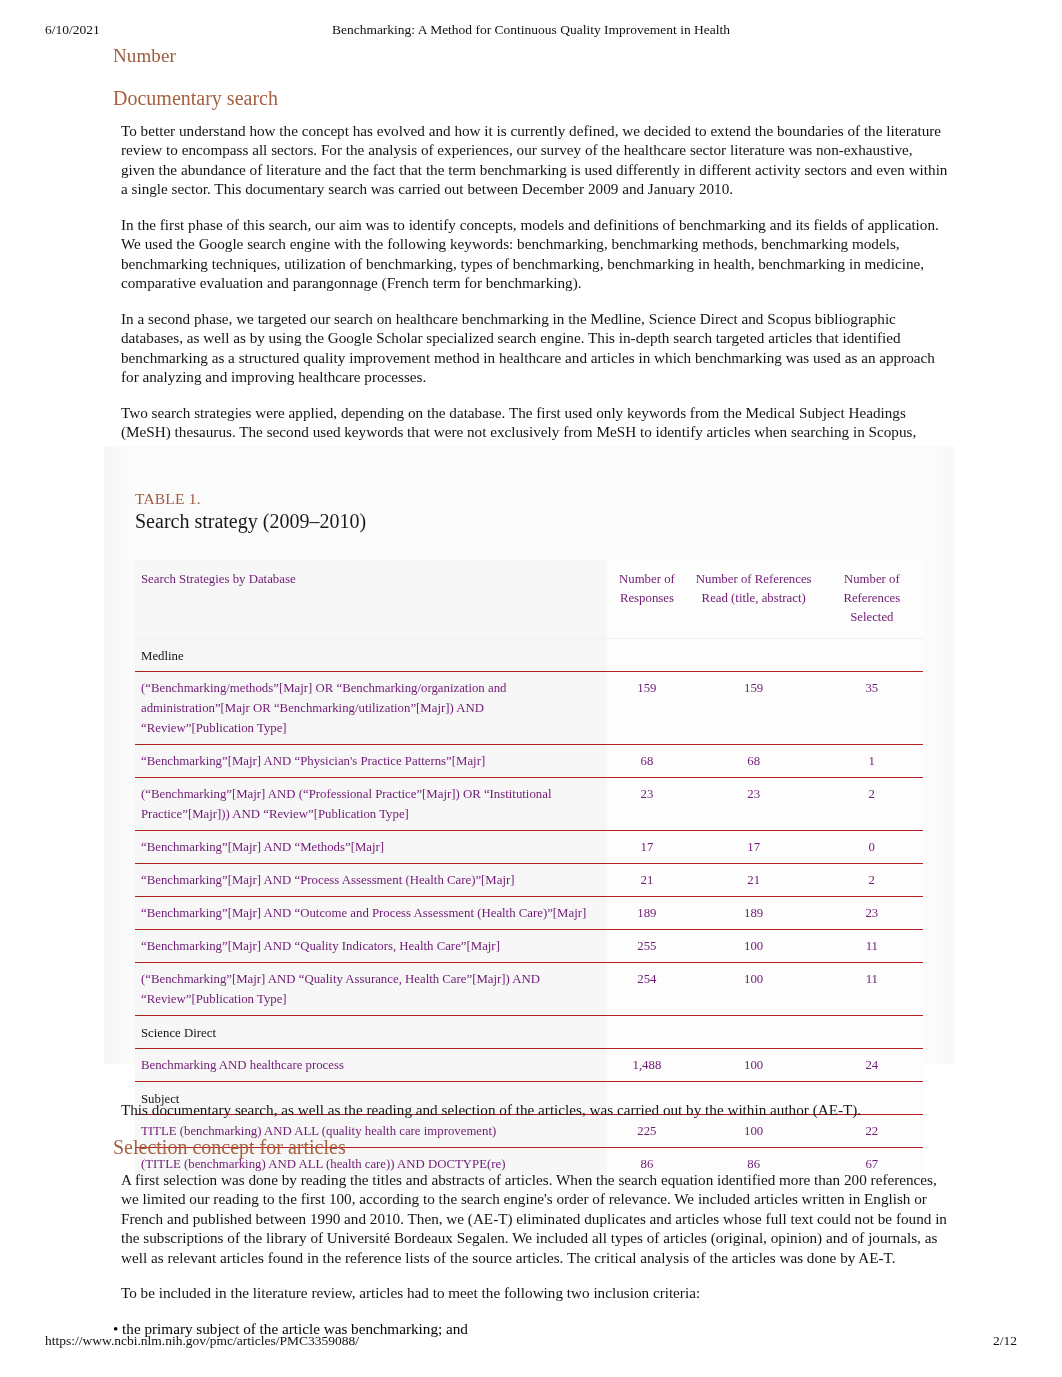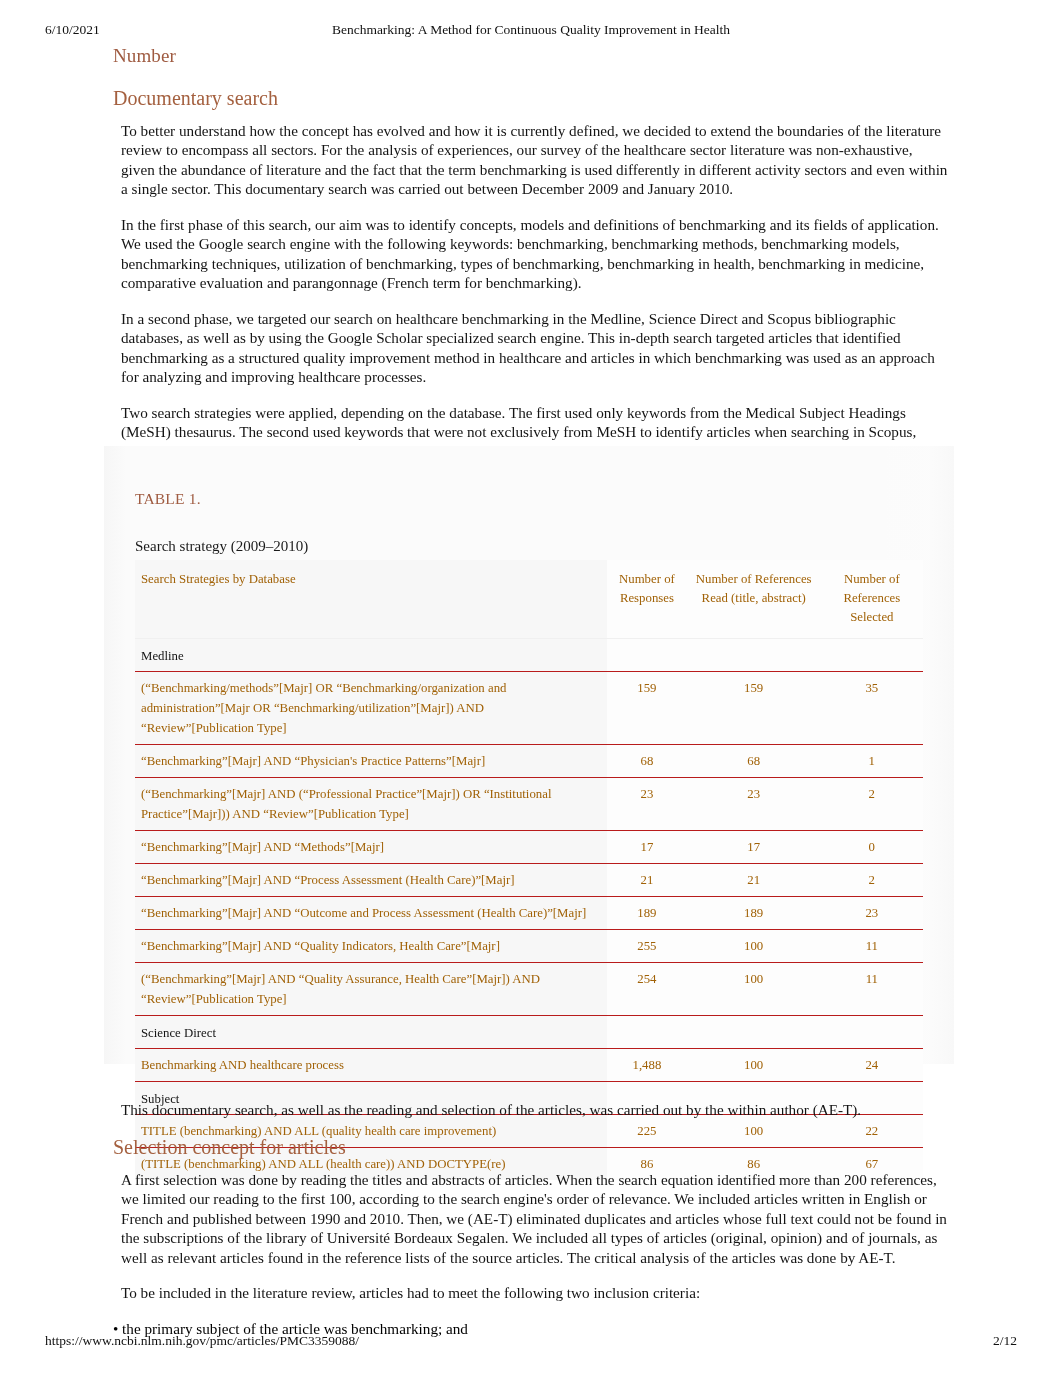--- a/index.html
+++ b/index.html
@@ -124,40 +124,40 @@
     position: absolute;
     left: 31px;
     top: 44px;
     font-size: 15.5px;
     color: #9f5b41;
     letter-spacing: 0.2px;
   }
   .tbl-caption {
     position: absolute;
     left: 31px;
-    top: 92px;
-    font-size: 15px;
+    top: 64px;
+    font-size: 20px;
     color: #1a1a1a;
   }
 
   table.data {
     position: absolute;
     left: 31px;
     top: 114px;
     width: 788px;
     border-collapse: collapse;
     background: #f7f7f7;
     font-size: 12.8px;
   }
   table.data th,
   table.data td {
     padding: 0;
     vertical-align: top;
     font-weight: normal;
-    color: #a16207;
+    color: #701a75;
   }
   table.data thead th {
     height: 68px;
     vertical-align: top;
     padding-top: 10px;
     line-height: 19px;
   }
   table.data thead th.c-strategy {
     text-align: left;
     padding-left: 6px;

